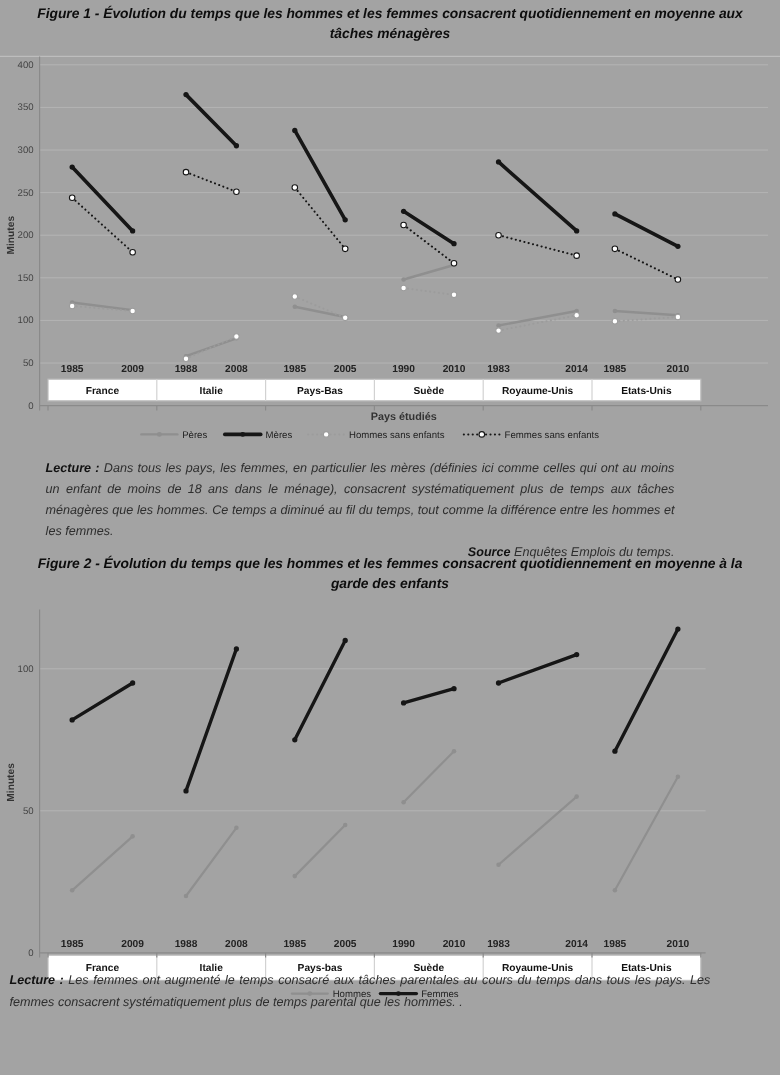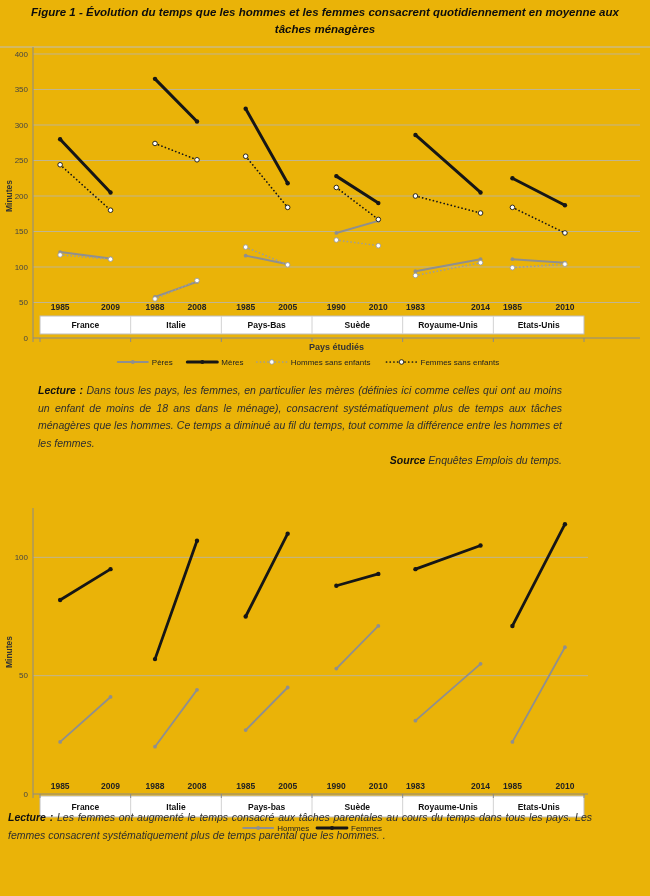--- a/index.html
+++ b/index.html
@@ -1,17 +1,17 @@
 <!DOCTYPE html>
 <html><head>
 <meta charset="utf-8">
 <style>
   html,body{margin:0;padding:0;background:#fff;}
   body{font-family:"Liberation Sans", sans-serif;}
-  #page{position:relative;width:650px;height:896px;background:#eab308;overflow:hidden;}
+  #page{position:relative;width:650px;height:896px;background:#a3a3a3;overflow:hidden;}
   .fig-title{position:absolute;left:0;width:650px;padding:0 30px;box-sizing:border-box;
     text-align:center;font-style:italic;font-weight:700;font-size:11.5px;line-height:17px;color:#0d0d0d;}
   #fig1-title{top:4px;}
   #fig2-title{top:462px;}
   .chart{position:absolute;left:0;}
   #chart1{top:42px;}
   #chart2{top:508px;}
   .lecture-block{position:absolute;left:0;width:600px;box-sizing:border-box;
     font-style:italic;font-size:10.5px;line-height:17.5px;color:#2e2e2e;}
   #lecture1{top:382px;padding:0 38px;}
@@ -175,20 +175,21 @@
       <text x="420.5" y="323" text-anchor="start" class="legend-label">Femmes sans enfants</text>
     </svg>
 
   <div id="lecture1" class="lecture-block">
     <p class="lecture-p"><span class="lbl">Lecture :</span>
       <span>Dans tous les pays, les femmes, en particulier les mères (définies ici comme celles qui ont au moins un enfant de moins de 18 ans dans le ménage), consacrent systématiquement plus de temps aux tâches ménagères que les hommes. Ce temps a diminué au fil du temps, tout comme la différence entre les hommes et les femmes.</span></p>
     <p class="source-p"><span class="lbl">Source</span>
       <span>Enquêtes Emplois du temps.</span></p>
   </div>
 
+  <div id="fig2-title" class="fig-title">Figure 2 - Évolution du temps que les hommes et les femmes consacrent quotidiennement en moyenne à la garde des enfants</div>
 
   <svg id="chart2" class="chart" width="650" height="332" viewBox="0 0 650 332">
       <text x="28" y="288.5" text-anchor="end" class="tick">0</text>
       <line x1="33" y1="167.66666666666669" x2="588" y2="167.66666666666669" stroke="#b5b5b5" stroke-width="0.8"></line>
       <text x="28" y="170.16666666666669" text-anchor="end" class="tick">50</text>
       <line x1="33" y1="49.33333333333334" x2="588" y2="49.33333333333334" stroke="#b5b5b5" stroke-width="0.8"></line>
       <text x="28" y="51.83333333333334" text-anchor="end" class="tick">100</text>
       <line x1="33" y1="-5" x2="33" y2="290" stroke="#8a8a8a" stroke-width="1"></line>
       <line x1="33" y1="286" x2="588" y2="286" stroke="#8a8a8a" stroke-width="1"></line>
       <text x="0" y="0" text-anchor="middle" class="axis-title" transform="translate(12,144) rotate(-90)">Minutes</text>

